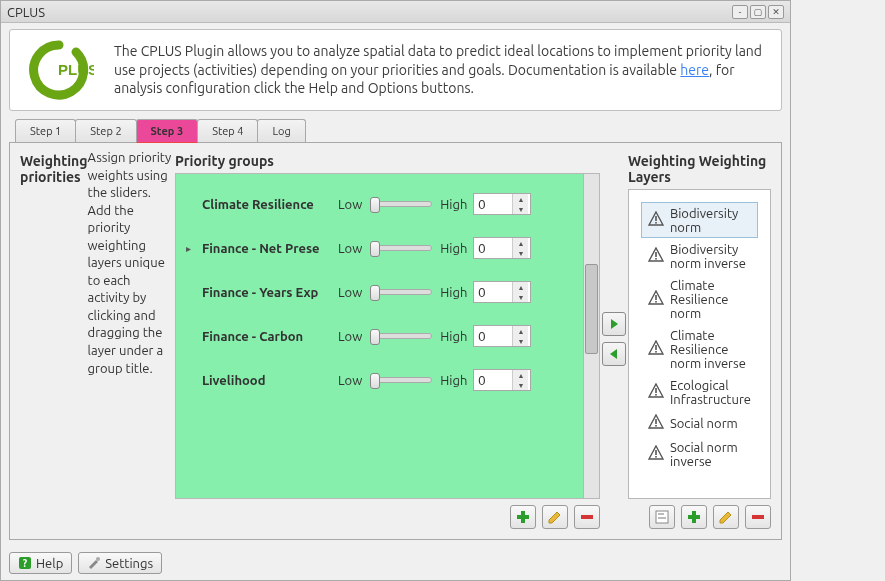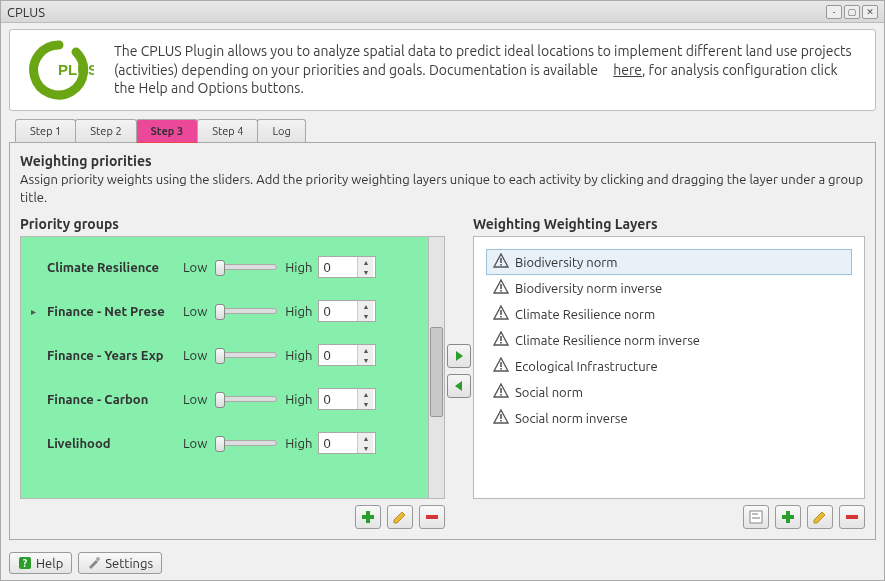--- a/index.html
+++ b/index.html
@@ -1,32 +1,32 @@
 <!DOCTYPE html>
 <html><head>
 <meta charset="utf-8">
 <style>
   * { box-sizing: border-box; margin: 0; padding: 0; }
   body { font-family: "Ubuntu", "Segoe UI", Arial, sans-serif; font-size: 13px; background: #f0f0f0; color: #333; }
-  .window { width: 885px; height: 581px; background: #f0f0f0; border: 1px solid #aaa; display: flex; flex-direction: column; }
+  .window { width: 791px; height: 581px; background: #f0f0f0; border: 1px solid #aaa; display: flex; flex-direction: column; }
   .titlebar { height: 22px; background: linear-gradient(to bottom,#e8e8e8,#d8d8d8); display: flex; align-items: center; padding: 0 6px; border-bottom: 1px solid #bbb; }
   .titlebar .title { font-weight: normal; font-size: 13px; color:#333; }
   .titlebar-spacer { flex: 1; }
   .titlebar-btns { display:flex; gap:2px; }
   .titlebar-btns .wbtn { width:16px; height:14px; border:1px solid #999; background:#eee; border-radius:2px; font-size:9px; line-height:12px; text-align:center; color:#555; }
   .content { flex:1; display:flex; flex-direction:column; padding:6px 8px; overflow:hidden; }
   .intro-box { background:#fff; border:1px solid #c0c0c0; border-radius:3px; padding:10px 14px; display:flex; gap:20px; align-items:center; margin-bottom:8px;}
   .logo { width:70px; height:60px; display:flex; align-items:center; justify-content:center; }
   .logo svg { width:70px; height:60px; }
   .intro-text { font-size:14px; line-height:1.35; color:#3c3c3c; }
-  .intro-text a { color:#404040; text-decoration:underline;margin-left:12px; }
+  .intro-text a { color:#3b82f6; text-decoration:underline; }
   .tabs { display:flex; margin-bottom:-1px; margin-left:6px;}
   .tab { padding:5px 14px; border:1px solid #a8a8a8; border-bottom:none; background:linear-gradient(#f3f3f3,#e3e3e3); border-top-left-radius:3px; border-top-right-radius:3px; margin-right:-1px; color:#333; font-size:11px; cursor:pointer; }
   .tab.active { background:#ec4899; border-bottom:1px solid #ef4444; position:relative; z-index:2;font-weight:bold; }
-  .tab-panel { border:1px solid #a8a8a8; background:#f0f0f0; padding:6px 10px 10px 10px; flex:1; display:flex; flex-direction:column; overflow:hidden; }
+  .tab-panel { border:1px solid #a8a8a8; background:#f0f0f0; padding:6px 10px 10px 10px; flex:1; display:flex; flex-direction:row; overflow:hidden; }
   .section-title { font-weight:bold; font-size:14px; margin:4px 0 2px 0;}
   .section-sub { font-size:13px; color:#333; margin-bottom:6px; line-height:1.35;}
   .priority-area { display:flex; gap:0; flex:1; min-height:0;}
   .pg-col { flex:0 0 425px; display:flex; flex-direction:column;}
   .col-title { font-weight:bold; font-size:14px; margin:4px 0 4px 0;}
   .pg-list-wrap { display:flex; flex:1; min-height:0; }
   .pg-list { border:1px solid #b8b8b8; background:#86efac; flex:1; padding:8px 6px 2px 10px; overflow:hidden;}
   .pg-row { display:flex; align-items:center; height:44px; gap:6px; }
   .exp { width:10px; color:#555; font-size:10px; }
   .pg-label { width:130px; font-weight:bold; font-size:13px; color:#333; white-space:nowrap; overflow:hidden; }
@@ -70,21 +70,21 @@
 
   <div class="content">
     <div class="intro-box">
       <div class="logo">
         <svg viewBox="0 0 70 60">
           <path d="M35 5 a25 25 0 1 0 17 7" fill="none" stroke="#6aa514" stroke-width="9" stroke-linecap="round"></path>
           <text x="34" y="35" font-family="Arial" font-weight="bold" font-size="15" fill="#6aa514">PLUS</text>
         </svg>
       </div>
       <div class="intro-text">
-        <span>The CPLUS Plugin allows you to analyze spatial data to predict ideal locations to implement different land use projects (activities) depending on your priorities and goals. Documentation is available </span><a href="#">here</a><span>, for analysis configuration click the Help and Options buttons.</span>
+        <span>The CPLUS Plugin allows you to analyze spatial data to predict ideal locations to implement priority land use projects (activities) depending on your priorities and goals. Documentation is available </span><a href="#">here</a><span>, for analysis configuration click the Help and Options buttons.</span>
       </div>
     </div>
 
     <div class="tabs" id="tabs">
         <div class="tab">Step 1</div>
         <div class="tab">Step 2</div>
         <div class="tab active">Step 3</div>
         <div class="tab">Step 4</div>
         <div class="tab">Log</div>
       </div>

